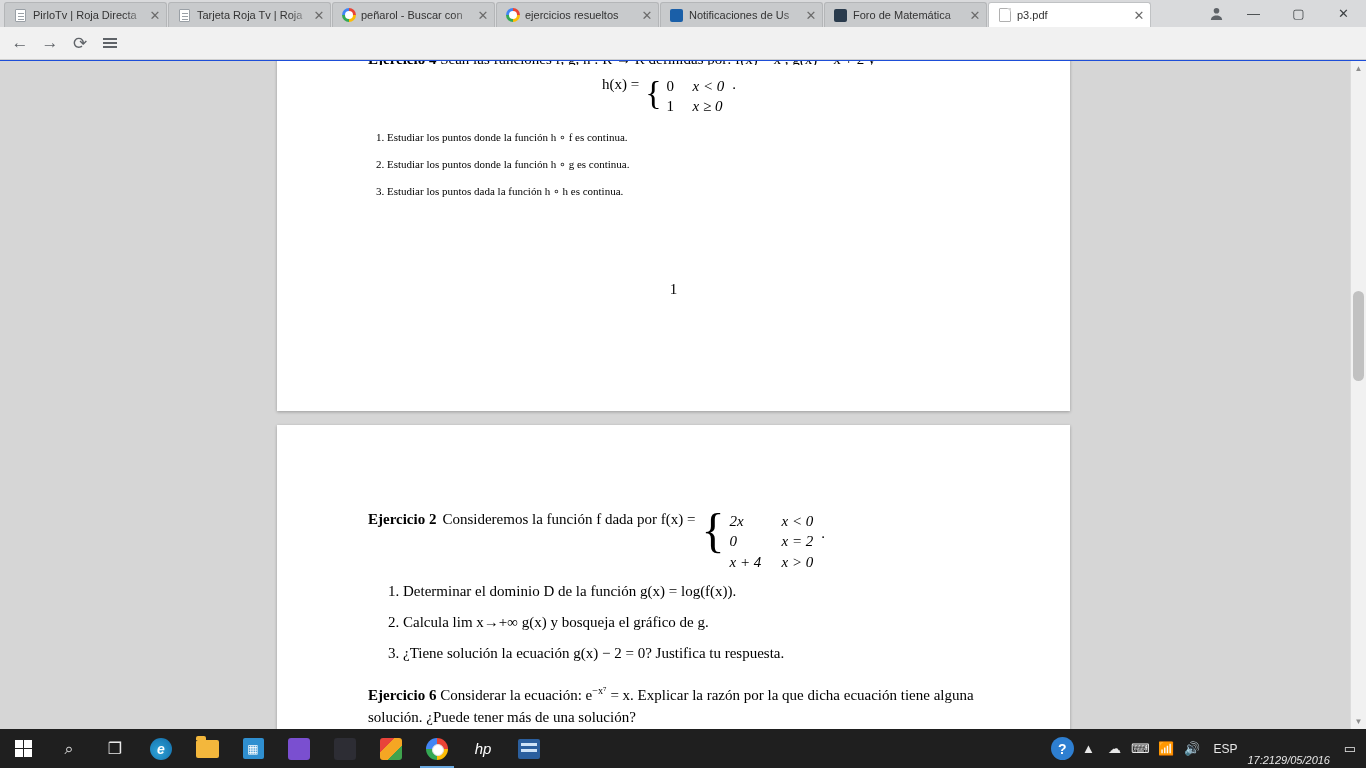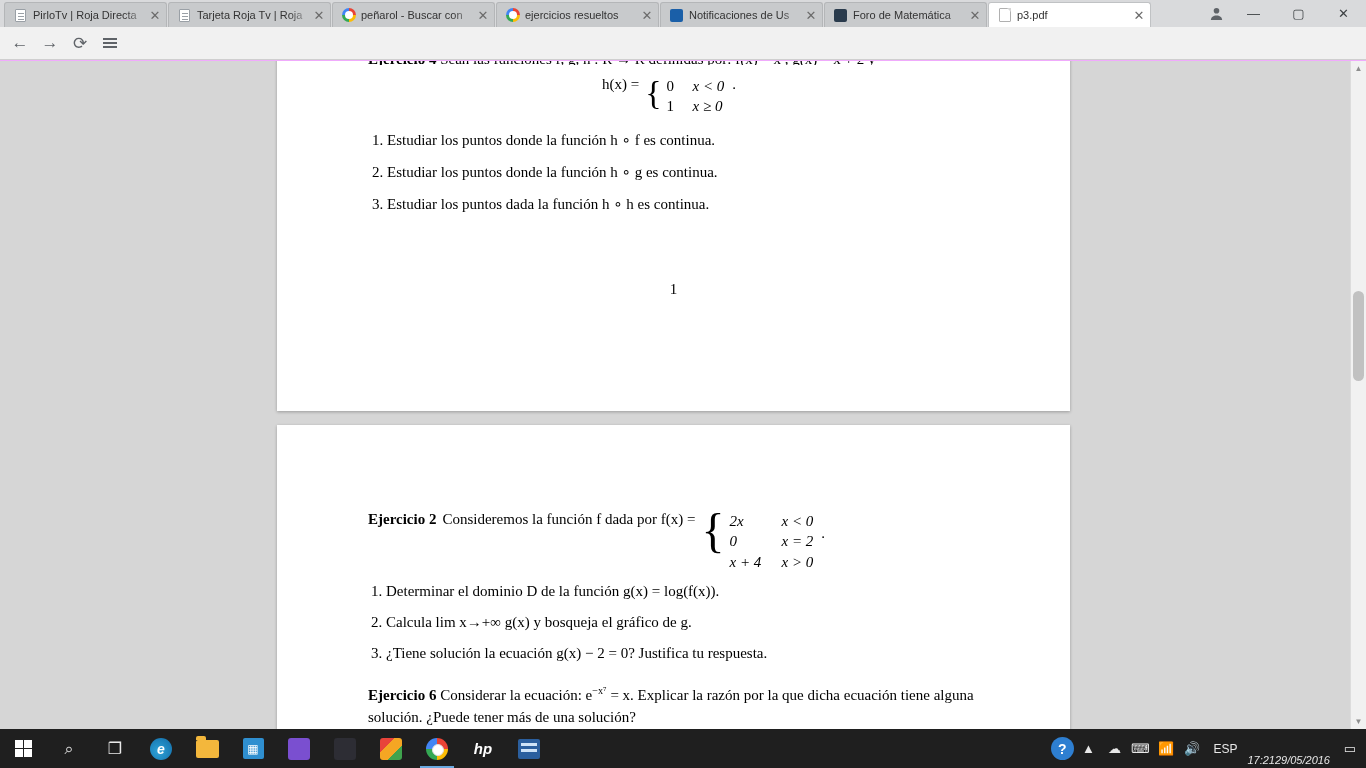--- a/index.html
+++ b/index.html
@@ -7,21 +7,21 @@
     width: 1366px; height: 768px;
     overflow: hidden;
     font-family: "Liberation Sans", sans-serif;
     background: #d6d6d6;
   }
   body { position: relative; }
 
   
   #browser {
     position: absolute; left: 0; top: 0; width: 1366px; height: 729px;
-    background: #f0abfc;
+    background: #1d4ed8;
   }
   #tabstrip {
     position: relative; height: 27px; background: #d9dadc;
     display: flex; align-items: flex-end; padding-left: 4px;
   }
   .tab {
     position: relative;
     height: 25px; width: 163px;
     display: flex; align-items: center;
     background: #c8cacc;
@@ -158,34 +158,34 @@
     display: flex; 
   }
   .brace {
     font-size: 34px; line-height: 1; margin: 0 5px 0 6px;
     font-family: "Liberation Serif", serif;
   }
   .cases { display: inline-block; }
   .caserow { display: flex; font-size: 15px; line-height: 1.35; }
   .caseval { width: 26px; }
   .ol1 { position: absolute; left: 110px; top: 80px; width: 620px; }
-  .ol1 li { font-size: 15px; margin-bottom: 14px; }
+  .ol1 li { font-size: 11px; margin-bottom: 14px; }
   .ol1 ol, .ol2 ol { list-style: decimal; }
   #pgnum1 {
     position: absolute; left: 0; right: 0; top: 230px;
     text-align: center; font-size: 15px;
   }
 
   
   #ex5 {
     position: absolute; left: 91px; top: 86px; font-size: 15px;
     display: flex; align-items: flex-start;
   }
   #ex5 .brace { margin-top: -4px; }
-  .ol2 { position: absolute; left: 109px; top: 158px; width: 640px; }
+  .ol2 { position: absolute; left: 126px; top: 158px; width: 640px; }
   .ol2 li { font-size: 15px; margin-bottom: 14px; }
   #ex6 {
     position: absolute; left: 91px; top: 259px; width: 630px;
     font-size: 15px; line-height: 1.45;
   }
   sup { font-size: 0.68em; vertical-align: super; }
 
   
   #scrollbar {
     position: absolute; right: 0; top: 61px; width: 16px; height: 668px;
@@ -251,21 +251,21 @@
   .chromeicon {
     width: 22px; height: 22px; border-radius: 50%;
     background: conic-gradient(#ea4335 0 25%, #fbbc05 0 50%, #34a853 0 75%, #4285f4 0 100%);
     position: relative;
   }
   .chromeicon::after {
     content: ""; position: absolute; left: 6px; top: 6px; width: 10px; height: 10px;
     background: #fff; border-radius: 50%; border: 1px solid #e0e0e0;
   }
   .hpicon {
-    color: #ffffff; font-size: 15px; font-weight: bold; font-style: italic;
+    color: #ffffff; font-size: 15px; font-weight: normal; font-style: italic;
   }
   .bluebox {
     width: 22px; height: 20px; background: #2b5f9e; border-radius: 2px;
     position: relative;
   }
   .bluebox::after {
     content: ""; position: absolute; left: 3px; top: 4px; width: 16px; height: 3px;
     background: #cfe3f7; box-shadow: 0 6px 0 #cfe3f7;
   }
   .purplebox { width: 22px; height: 22px; border-radius: 3px; background: #7a4fd0; }

